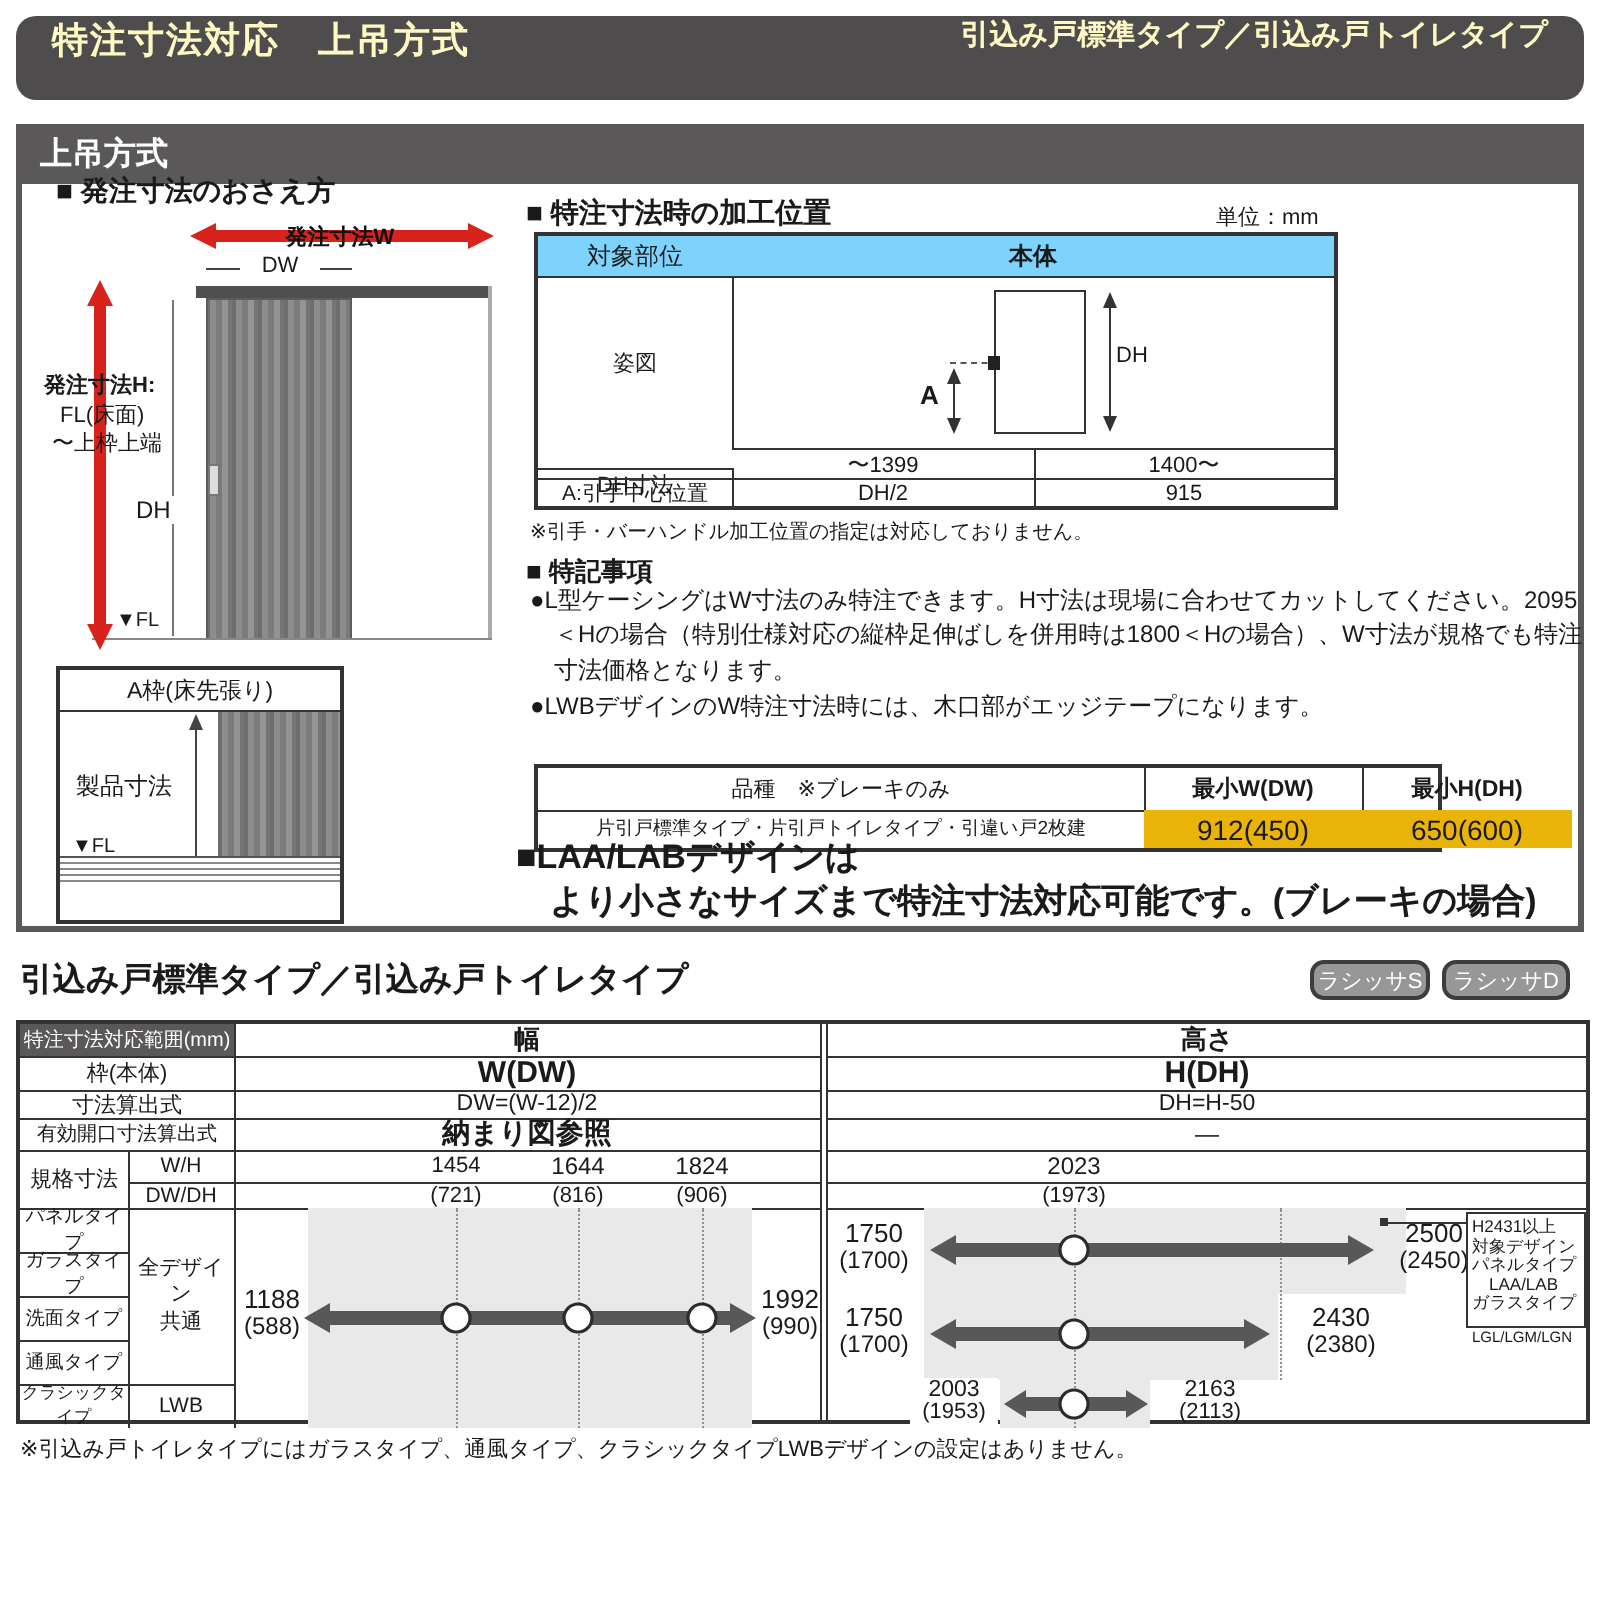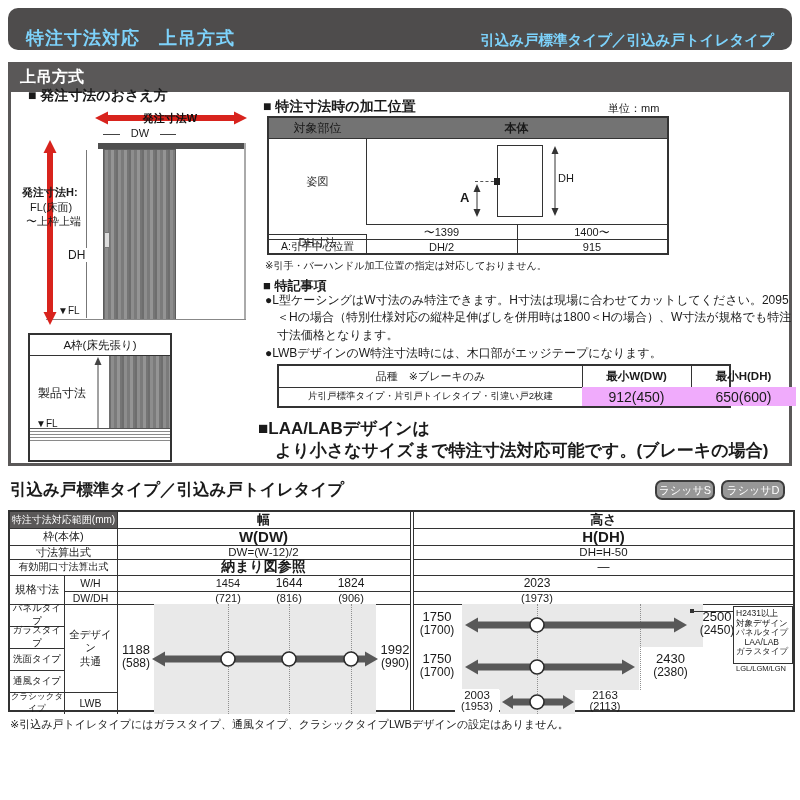--- a/index.html
+++ b/index.html
@@ -2,39 +2,39 @@
 <html><head>
 <meta charset="utf-8">
 <style>
   html,body{margin:0;padding:0;background:#fff;}
   #page{position:relative;width:800px;height:800px;background:#fff;overflow:hidden;
         font-family:"Liberation Sans","DejaVu Sans",sans-serif;color:#1a1a1a;}
   .a{position:absolute;}
   .c{display:flex;align-items:center;justify-content:center;text-align:center;}
   .bar{background:#5a5858;color:#fff;font-weight:bold;}
   .darkcell{background:#5a5858;color:#fff;}
-  .hdrcell{background:#737373;}
-  .gcell{background:#f0abfc;}
+  .hdrcell{background:#7dd3fc;}
+  .gcell{background:#eab308;}
   .bb{border-bottom:1px solid #333;}
   .br{border-right:1px solid #333;}
   .bt{border-top:1px solid #333;}
   .woodtex{background:repeating-linear-gradient(90deg,#6e6e6e 0 2px,#8d8d8d 2px 5px,#7b7b7b 5px 8px,#949494 8px 11px,#757575 11px 13px);}
   .hatch{background:repeating-linear-gradient(180deg,#fff 0 2px,#8a8a8a 2px 3px);}
   .dot3{border-left:1px dotted #8f8f8f;}
   .band{background:#e9e9e9;}
   .btn{background:#979797;border:2px solid #3d3d3d;border-radius:7px;color:#fff;cursor:pointer;}
   .small-note{font-size:10px;}
 </style>
 </head>
 <body>
 
 <div id="page">
 
   <div class="a" style="left:8px;top:8px;width:784px;height:42px;background:#4e4c4c;border-radius:10px;
-              display:flex;align-items:flex-end;justify-content:space-between;padding:0 18px;box-sizing:border-box;color:#7dd3fc;">
+              display:flex;align-items:flex-start;justify-content:space-between;padding:0 18px;box-sizing:border-box;color:#fef9c3;">
     <span style="font-size:18px;font-weight:bold;letter-spacing:1px;">特注寸法対応　上吊方式</span>
     <span style="font-size:14.5px;font-weight:bold;">引込み戸標準タイプ／引込み戸トイレタイプ</span>
   </div>
 
   <div class="a" style="left:8px;top:62px;width:784px;height:404px;border:3px solid #5a5858;box-sizing:border-box;"></div>
   <div class="a bar" style="left:8px;top:62px;width:784px;height:30px;box-sizing:border-box;display:flex;align-items:center;padding-left:12px;font-size:16px;">
     <span>上吊方式</span>
   </div>
 
   <div class="a" style="left:28px;top:87px;font-size:14px;font-weight:bold;">■ 発注寸法のおさえ方</div>
@@ -113,21 +113,21 @@
     <div class="a c bt br" style="left:97px;top:121px;width:151px;height:14px;font-size:11px;">DH/2</div>
     <div class="a c bt" style="left:248px;top:121px;width:150px;height:14px;font-size:11px;">915</div>
   </div>
 
   <div class="a small-note" style="left:265px;top:259px;">※引手・バーハンドル加工位置の指定は対応しておりません。</div>
 
   <div class="a" style="left:263px;top:277px;font-size:13px;font-weight:bold;">■ 特記事項</div>
   <div class="a" style="left:265px;top:292px;width:522px;font-size:12px;line-height:1.45;padding-left:12px;text-indent:-12px;">●L型ケーシングはW寸法のみ特注できます。H寸法は現場に合わせてカットしてください。2095＜Hの場合（特別仕様対応の縦枠足伸ばしを併用時は1800＜Hの場合）、W寸法が規格でも特注寸法価格となります。</div>
   <div class="a" style="left:265px;top:345px;width:522px;font-size:12px;padding-left:12px;text-indent:-12px;">●LWBデザインのW特注寸法時には、木口部がエッジテープになります。</div>
 
-  <div class="a" style="left:267px;top:364px;width:454px;height:44px;border:2px solid #333;box-sizing:border-box;background:#fff;margin-left:10px;">
+  <div class="a" style="left:267px;top:382px;width:454px;height:44px;border:2px solid #333;box-sizing:border-box;background:#fff;">
     <div class="a c bb br" style="left:0;top:0;width:303px;height:21px;font-size:11px;">品種　※ブレーキのみ</div>
     <div class="a c bb br" style="left:303px;top:0;width:109px;height:21px;font-size:11.5px;font-weight:bold;">最小W(DW)</div>
     <div class="a c bb" style="left:412px;top:0;width:105px;height:21px;font-size:11.5px;font-weight:bold;">最小H(DH)</div>
     <div class="a c br" style="left:0;top:21px;width:303px;height:19px;font-size:9.5px;">片引戸標準タイプ・片引戸トイレタイプ・引違い戸2枚建</div>
     <div class="a c br gcell" style="left:303px;top:21px;width:109px;height:19px;font-size:14px;">912(450)</div>
     <div class="a c gcell" style="left:412px;top:21px;width:105px;height:19px;font-size:14px;">650(600)</div>
   </div>
 
   <div class="a" style="left:258px;top:417px;font-size:17px;font-weight:bold;">■LAA/LABデザインは</div>
   <div class="a" style="left:258px;top:439px;font-size:17px;font-weight:bold;">　より小さなサイズまで特注寸法対応可能です。(ブレーキの場合)</div>

